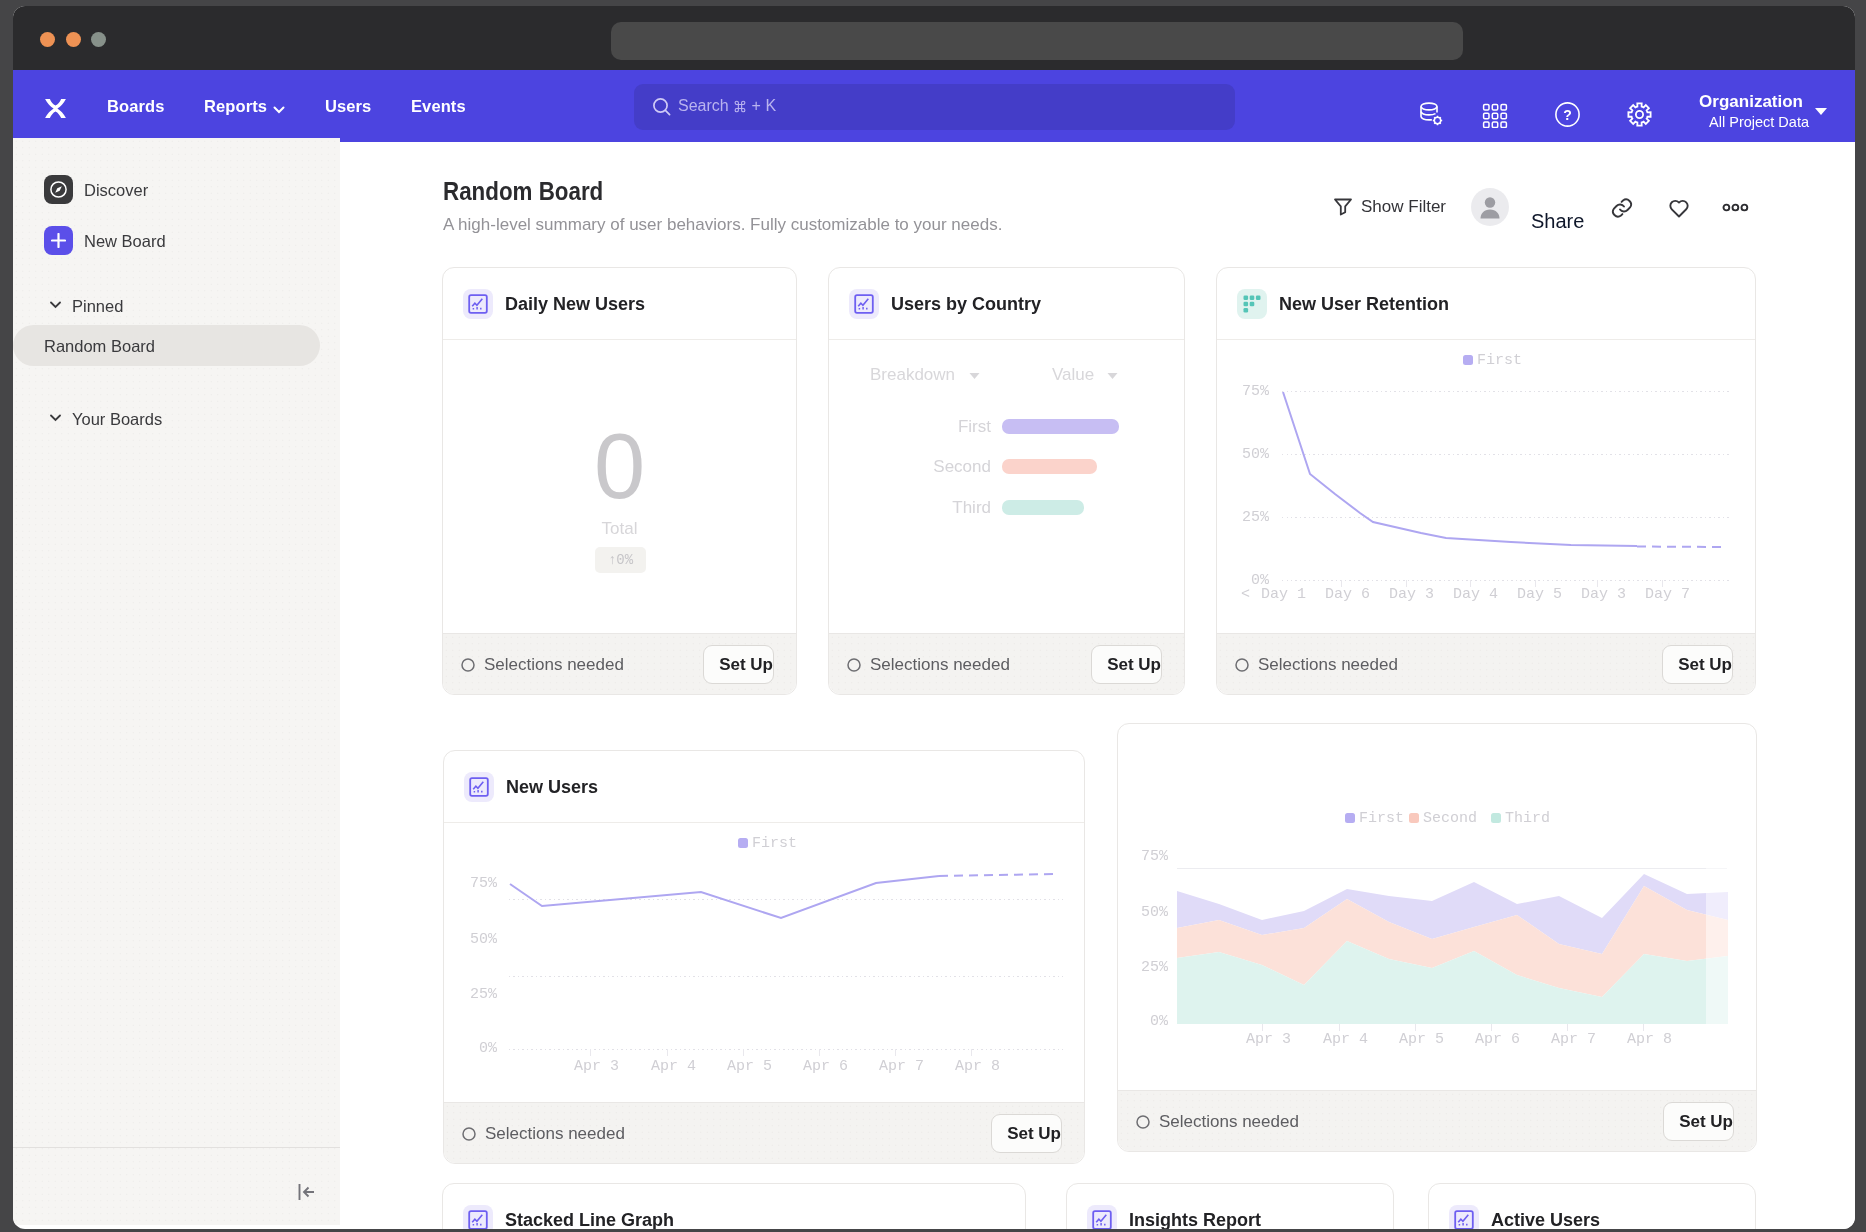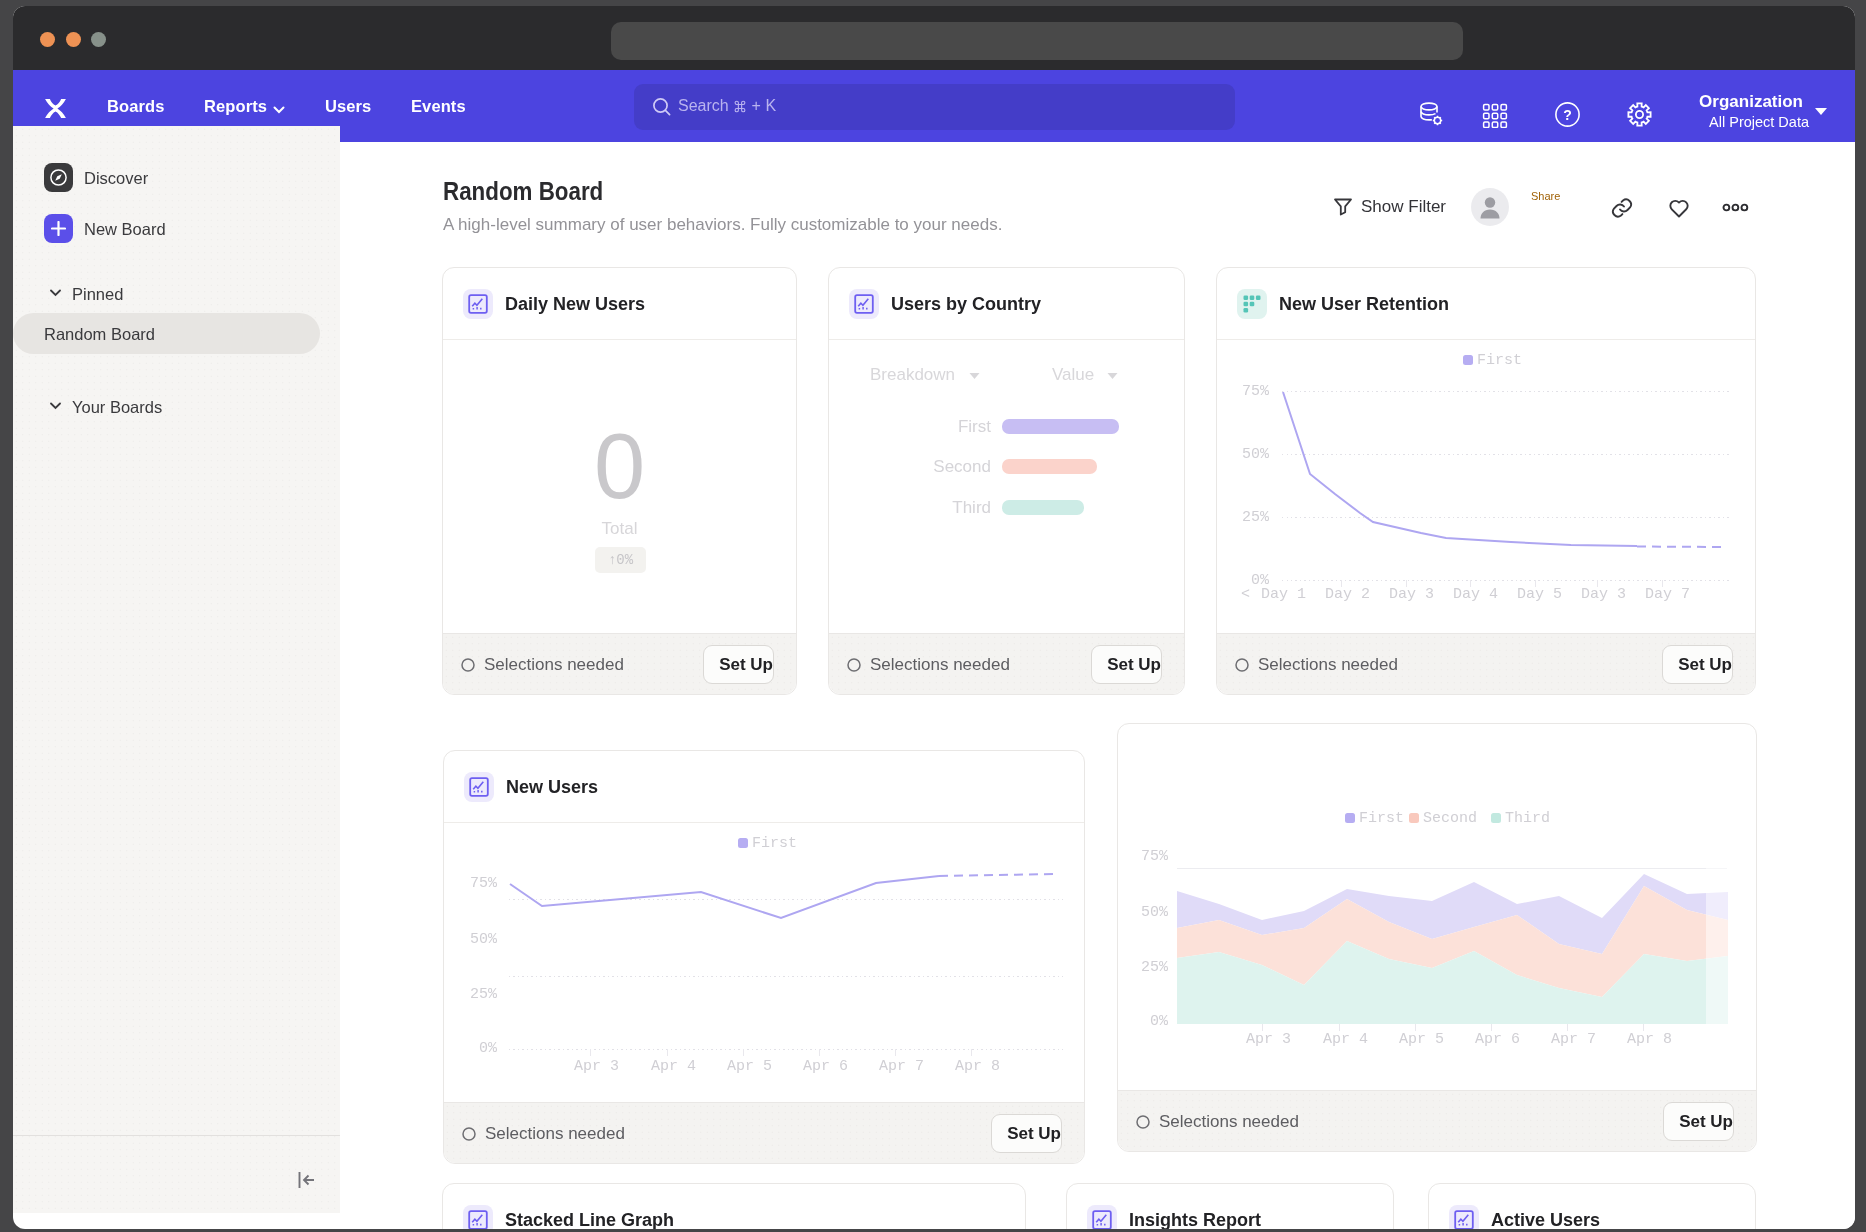--- a/index.html
+++ b/index.html
@@ -3,21 +3,21 @@
 *{margin:0;padding:0;box-sizing:border-box}
 html,body{width:1866px;height:1232px;background:#454547;font-family:"Liberation Sans",sans-serif;overflow:hidden;-webkit-font-smoothing:antialiased}
 .abs{position:absolute}
 .win{position:absolute;left:13px;top:6px;width:1842px;height:1223px;border-radius:12px;overflow:hidden;background:#fff}
 .tbar{position:absolute;left:0;top:0;width:100%;height:64px;background:#2b2b2d}
 .dot{position:absolute;border-radius:50%;width:15px;height:15px;top:26px}
 .url{position:absolute;left:598px;top:16px;width:852px;height:38px;border-radius:10px;background:#494949}
 .nav{position:absolute;left:0;top:64px;width:100%;height:72px;background:#4c44e0;color:#fff}
 .nlink{position:absolute;top:27px;font-size:16.5px;font-weight:600;letter-spacing:.1px}
 .search{position:absolute;left:621px;top:14px;width:601px;height:46px;border-radius:9px;background:#443dc8}
-.sideb{position:absolute;left:0;top:120px;width:327px;height:1087px;background:#f6f5f3;background-image:radial-gradient(rgba(110,105,95,.09) 0.75px,transparent 0.85px);background-size:6.5px 6.5px}
+.sideb{position:absolute;left:0;top:132px;width:327px;height:1087px;background:#f6f5f3;background-image:radial-gradient(rgba(110,105,95,.09) 0.75px,transparent 0.85px);background-size:6.5px 6.5px}
 .sitem{position:absolute;font-size:16.5px;color:#3a3a3d}
 .icsq{position:absolute;width:29px;height:29px;border-radius:8px}
 .main{position:absolute;left:327px;top:136px;width:1515px;height:1087px;background:#fff}
 .card{position:absolute;background:#fff;border:1px solid #e9e7e5;border-radius:12px}
 .chead{position:absolute;left:0;top:0;right:0;height:72px;border-bottom:1px solid #eeece9}
 .cicon{position:absolute;left:20px;top:21px;width:30px;height:30px;border-radius:8px;background:#edeafc}
 .ctitle{position:absolute;left:62px;top:26px;font-size:18px;font-weight:700;color:#222225}
 .cfoot{position:absolute;left:0;bottom:0;right:0;height:61px;border-top:1px solid #e9e7e5;background:#f4f3f1;border-radius:0 0 12px 12px;background-image:radial-gradient(rgba(110,105,95,.09) 0.75px,transparent 0.85px);background-size:6.5px 6.5px}
 .selneed{position:absolute;left:41px;top:21px;font-size:17px;color:#5d5d61}
 .setup{position:absolute;right:22px;top:11px;width:71px;height:39px;border-radius:9px;background:#fcfcfb;border:1px solid #dbd9d6;font-size:17px;font-weight:700;color:#212124;text-align:right;line-height:37px}
@@ -127,21 +127,21 @@
     <svg class="abs" style="left:992px;top:54px" width="22" height="22" viewBox="0 0 22 22">
         <path d="M3 3.5 H19 L13.2 10.3 V16.2 L8.8 18.5 V10.3 Z" stroke="#37373b" stroke-width="1.8" fill="none" stroke-linejoin="round"></path>
       </svg>
     <div class="abs" style="left:1021px;top:55px;font-size:17px;color:#333338">Show Filter</div>
     <div class="abs" style="left:1131px;top:46px;width:38px;height:38px;border-radius:50%;background:#ebebee;overflow:hidden">
       <svg width="38" height="38" viewBox="0 0 38 38">
           <circle cx="19" cy="14.5" r="5.2" fill="#9d9da3"></circle>
           <path d="M19 21.5 c-6 0-9.5 4-9.5 9 h19 c0-5-3.5-9-9.5-9z" fill="#9d9da3"></path>
         </svg>
     </div>
-    <div class="abs" style="left:1191px;top:48px;font-size:11px;color:#a16207">Share</div>
+    <div class="abs" style="left:1191px;top:68px;font-size:20px;color:#0f172a">Share</div>
     <svg class="abs" style="left:1270px;top:54px" width="24" height="24" viewBox="0 0 24 24">
         <g stroke="#37373b" stroke-width="1.9" fill="none" stroke-linecap="round">
           <path d="M10 13.5a5 5 0 0 0 7.5.5l2.5-2.5a5 5 0 0 0-7-7l-1.4 1.4"></path>
           <path d="M14 10.5a5 5 0 0 0-7.5-.5L4 12.5a5 5 0 0 0 7 7l1.4-1.4"></path>
         </g>
       </svg>
     <svg class="abs" style="left:1327px;top:54px" width="24" height="24" viewBox="0 0 24 24">
         <path d="M12 20.5 L4.8 13.3 a4.9 4.9 0 0 1 0-7 a4.9 4.9 0 0 1 7 0 l.2.2 .2-.2 a4.9 4.9 0 0 1 7 0 a4.9 4.9 0 0 1 0 7 Z" stroke="#37373b" stroke-width="1.9" fill="none" stroke-linejoin="round"></path>
       </svg>
     <svg class="abs" style="left:1382px;top:61px" width="27" height="9" viewBox="0 0 27 9">
@@ -243,21 +243,21 @@
           </g>
         </svg>
       <div class="abs" style="left:124px;top:312px;width:1px;height:7px;background:#e9e8ed"></div>
         <div class="abs" style="left:189px;top:312px;width:1px;height:7px;background:#e9e8ed"></div>
         <div class="abs" style="left:253px;top:312px;width:1px;height:7px;background:#e9e8ed"></div>
         <div class="abs" style="left:318px;top:312px;width:1px;height:7px;background:#e9e8ed"></div>
         <div class="abs" style="left:380px;top:312px;width:1px;height:7px;background:#e9e8ed"></div>
         <div class="abs" style="left:445px;top:312px;width:1px;height:7px;background:#e9e8ed"></div>
         <div class="glab" style="left:24px;top:318px">&lt;</div>
       <div class="glab" style="left:44px;top:318px">Day 1</div>
-      <div class="glab" style="left:108px;top:318px">Day 2</div>
+      <div class="glab" style="left:108px;top:318px">Day 6</div>
       <div class="glab" style="left:172px;top:318px">Day 3</div>
       <div class="glab" style="left:236px;top:318px">Day 4</div>
       <div class="glab" style="left:300px;top:318px">Day 5</div>
       <div class="glab" style="left:364px;top:318px">Day 3</div>
       <div class="glab" style="left:428px;top:318px">Day 7</div>
       <div class="cfoot">
         <svg class="abs" style="left:18px;top:24px" width="14" height="14" viewBox="0 0 14 14">
             <circle cx="7" cy="7" r="6" stroke="#6e6e72" stroke-width="1.5" fill="none"></circle>
           </svg>
         <div class="selneed">Selections needed</div>

